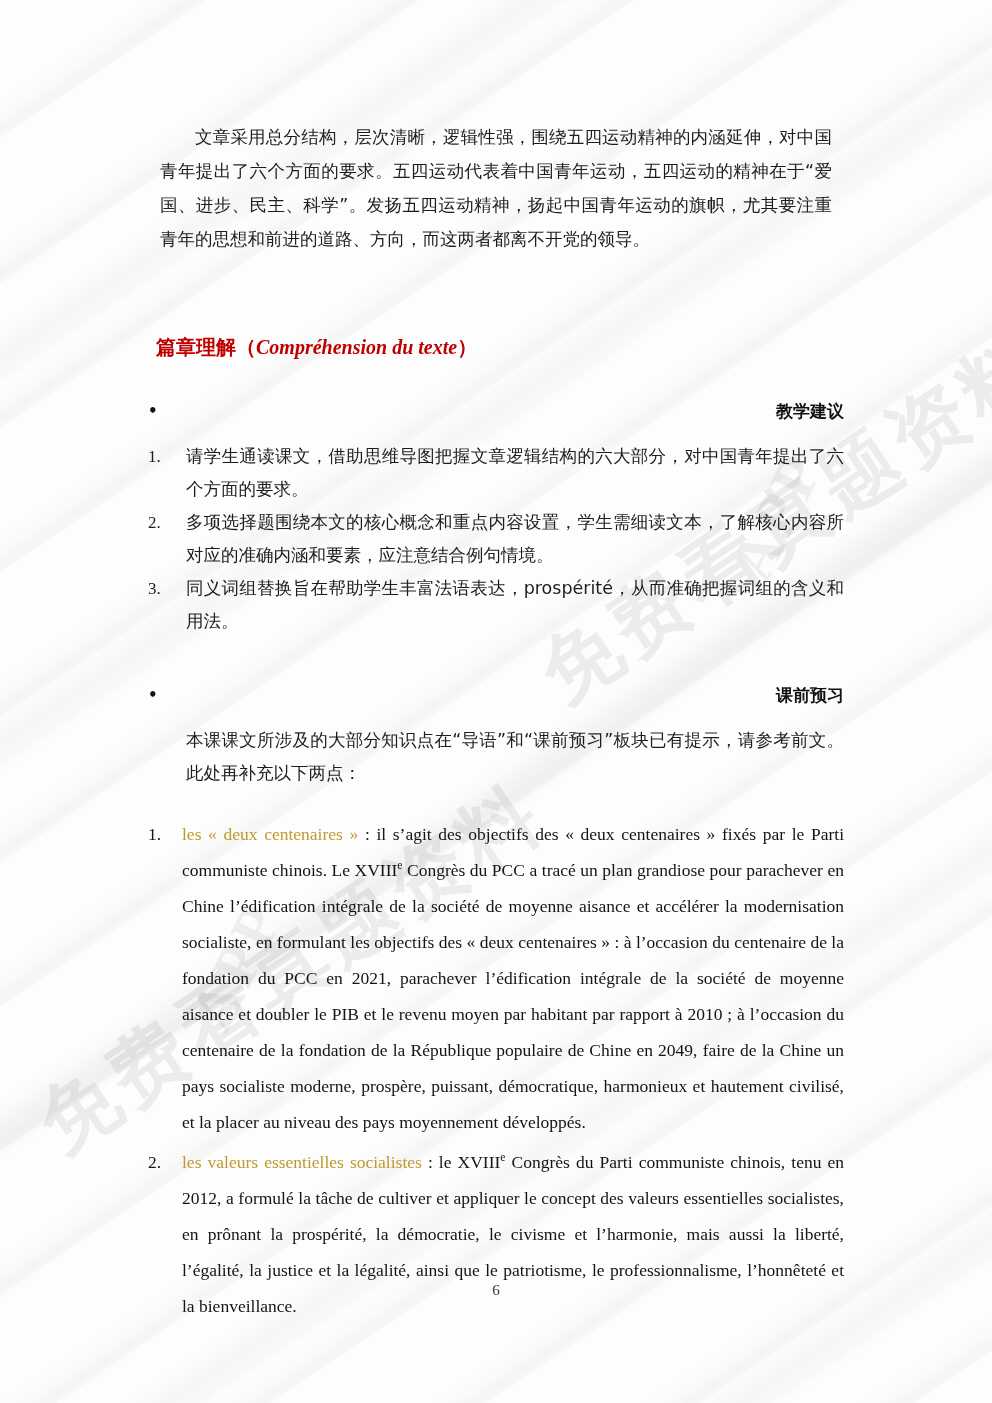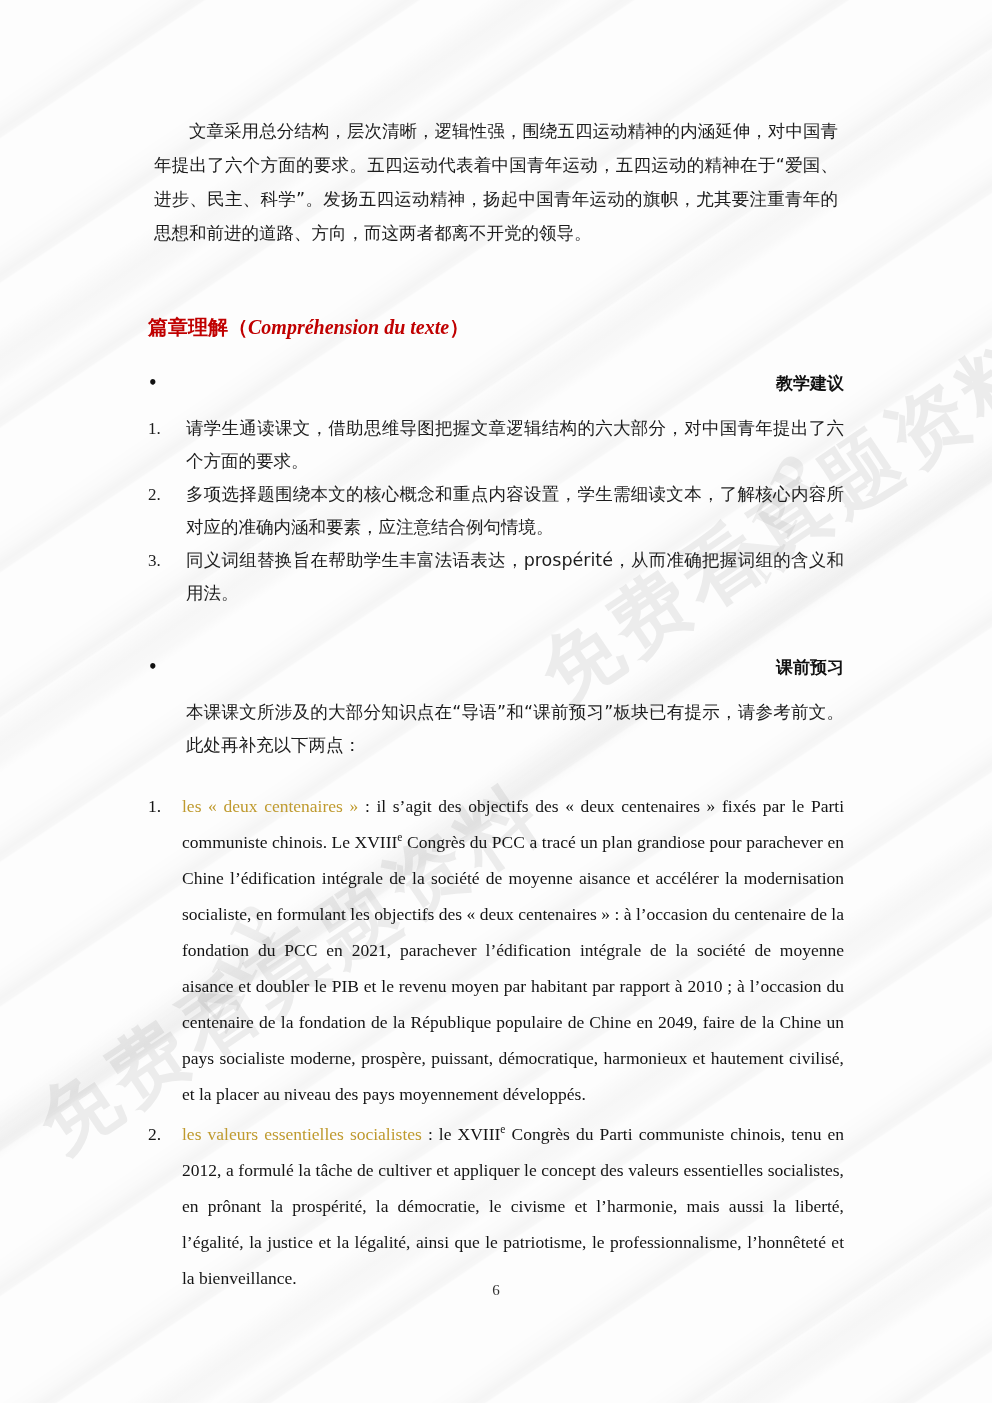--- a/index.html
+++ b/index.html
@@ -85,32 +85,32 @@
   .wm-app2 { left: 176px; top: 1010px; transform: rotate(-64deg); }
 
   
   .content {
     position: relative;
     z-index: 2;
     padding: 108px 148px 0 148px;
   }
 
   p.body-cn {
-    margin: 6px;
+    margin: 12px;
     font-size: 17.5px;
     line-height: 34px;
     text-align: justify;
     text-justify: inter-character;
     text-indent: 2em;
     color: #1d1d1d;
     font-family: "DejaVu Sans", "Liberation Sans", sans-serif;
   }
 
   h2.section-head {
-    margin: 0;
+    margin: 8px;
     padding: 0;
     font-size: 20px;
     line-height: 30px;
     font-weight: 700;
     color: #c00000;
     font-family: "DejaVu Sans", "Liberation Sans", sans-serif;
   }
   h2.section-head .fr {
     font-family: "Liberation Serif", "DejaVu Serif", serif;
     font-style: italic;

